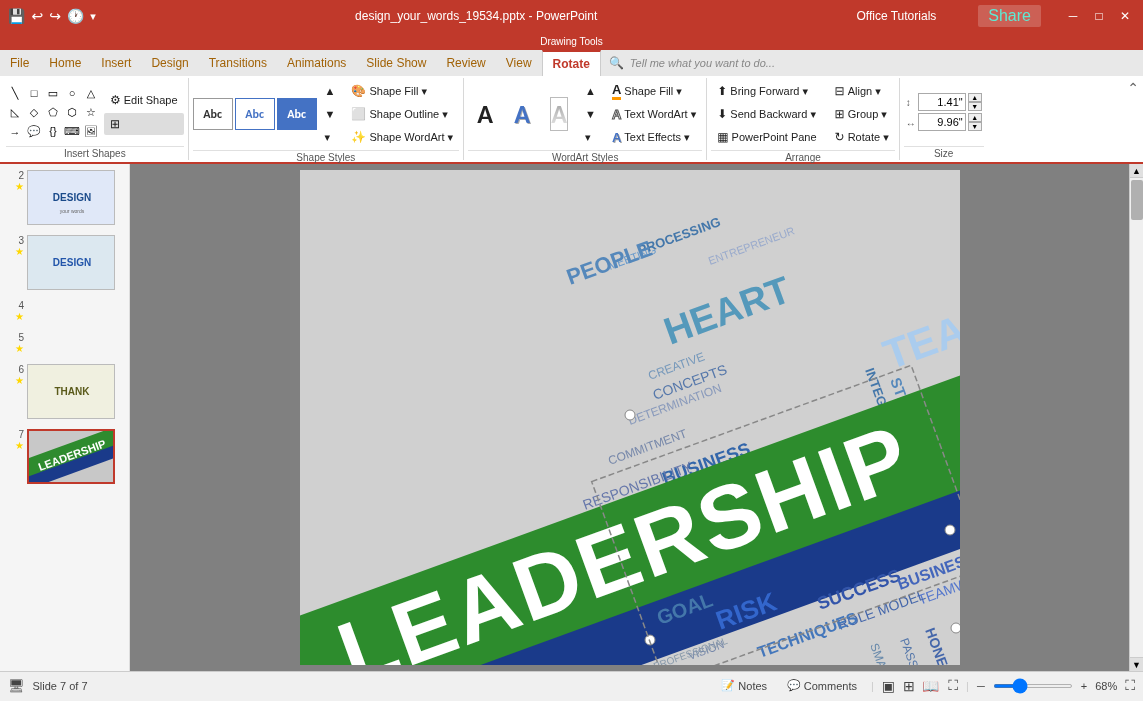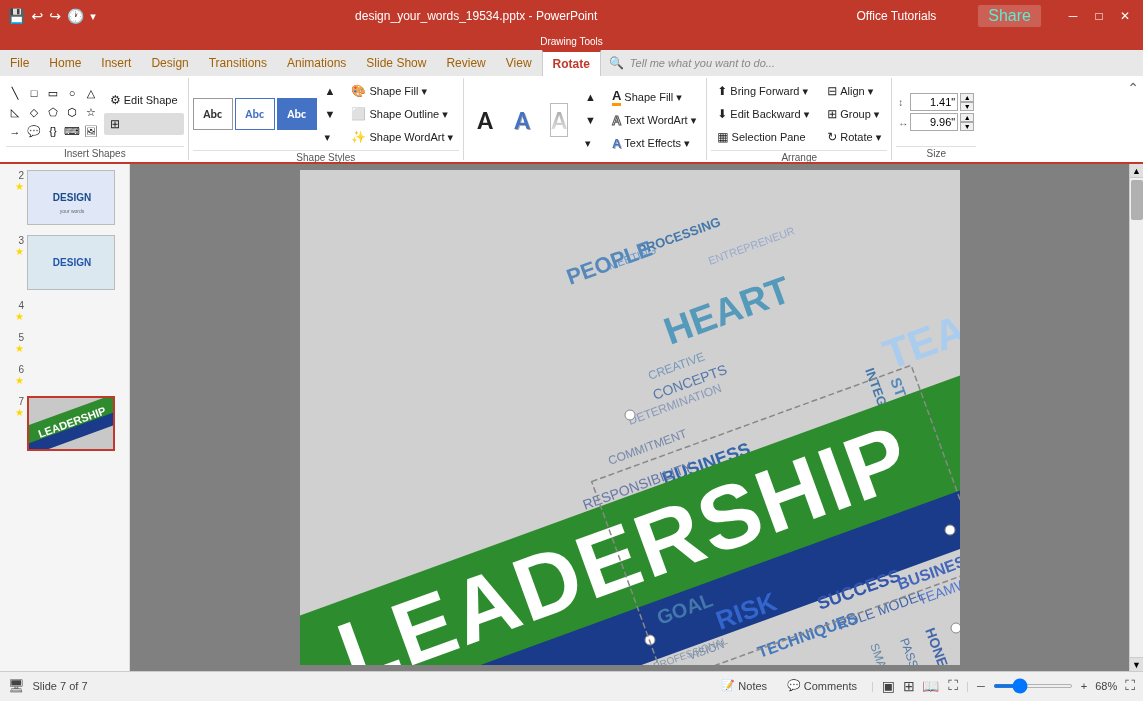--- a/index.html
+++ b/index.html
@@ -235,38 +235,39 @@
         <div class="rb-sm">
           <span style="font-size:13px;font-weight:bold;-webkit-text-stroke:1px #555;color:transparent;">A</span>
           <span> Text WordArt ▾</span>
         </div>
         <div class="rb-sm">
           <span style="font-size:13px;font-weight:bold;color:#4472c4;text-shadow:1px 1px #aaa;">A</span>
           <span> Text Effects ▾</span>
         </div>
       </div>
     </div>
+    <div class="rg-label">WordArt Styles</div>
   </div>
 
   <div class="rg">
     <div class="rg-body">
       <div class="arrange-col">
         <div class="rb-sm">
           <span class="ico">⬆</span>
           <span>Bring Forward</span>
           <span>▾</span>
         </div>
         <div class="rb-sm">
           <span class="ico">⬇</span>
-          <span>Edit Backward</span>
+          <span>Send Backward</span>
           <span>▾</span>
         </div>
         <div class="rb-sm">
           <span class="ico">▦</span>
-          <span>Selection Pane</span>
+          <span>PowerPoint Pane</span>
         </div>
       </div>
       <div class="arrange-col" style="margin-left:4px;">
         <div class="rb-sm">
           <span class="ico">⊟</span>
           <span>Align ▾</span>
         </div>
         <div class="rb-sm">
           <span class="ico">⊞</span>
           <span>Group ▾</span>
@@ -351,20 +352,26 @@
       <div class="thumb-num-col">
         <span>5</span>
         <span class="star-icon">★</span>
       </div>
     </div>
 
     <div class="thumb-wrap">
       <div class="thumb-num-col">
         <span>6</span>
         <span class="star-icon">★</span>
+      </div>
+      <div class="thumb-img">
+        <svg width="88" height="55" viewBox="0 0 88 55">
+          <rect width="88" height="55" fill="#f0f0e0"></rect>
+          <text x="44" y="30" text-anchor="middle" font-size="10" font-weight="bold" fill="#5a5a1a">THANK</text>
+        </svg>
       </div>
     </div>
 
     <div class="thumb-wrap selected">
       <div class="thumb-num-col">
         <span>7</span>
         <span class="star-icon">★</span>
       </div>
       <div class="thumb-img" style="border:2px solid #c0392b;">
         <svg width="88" height="55" viewBox="0 0 88 55">

